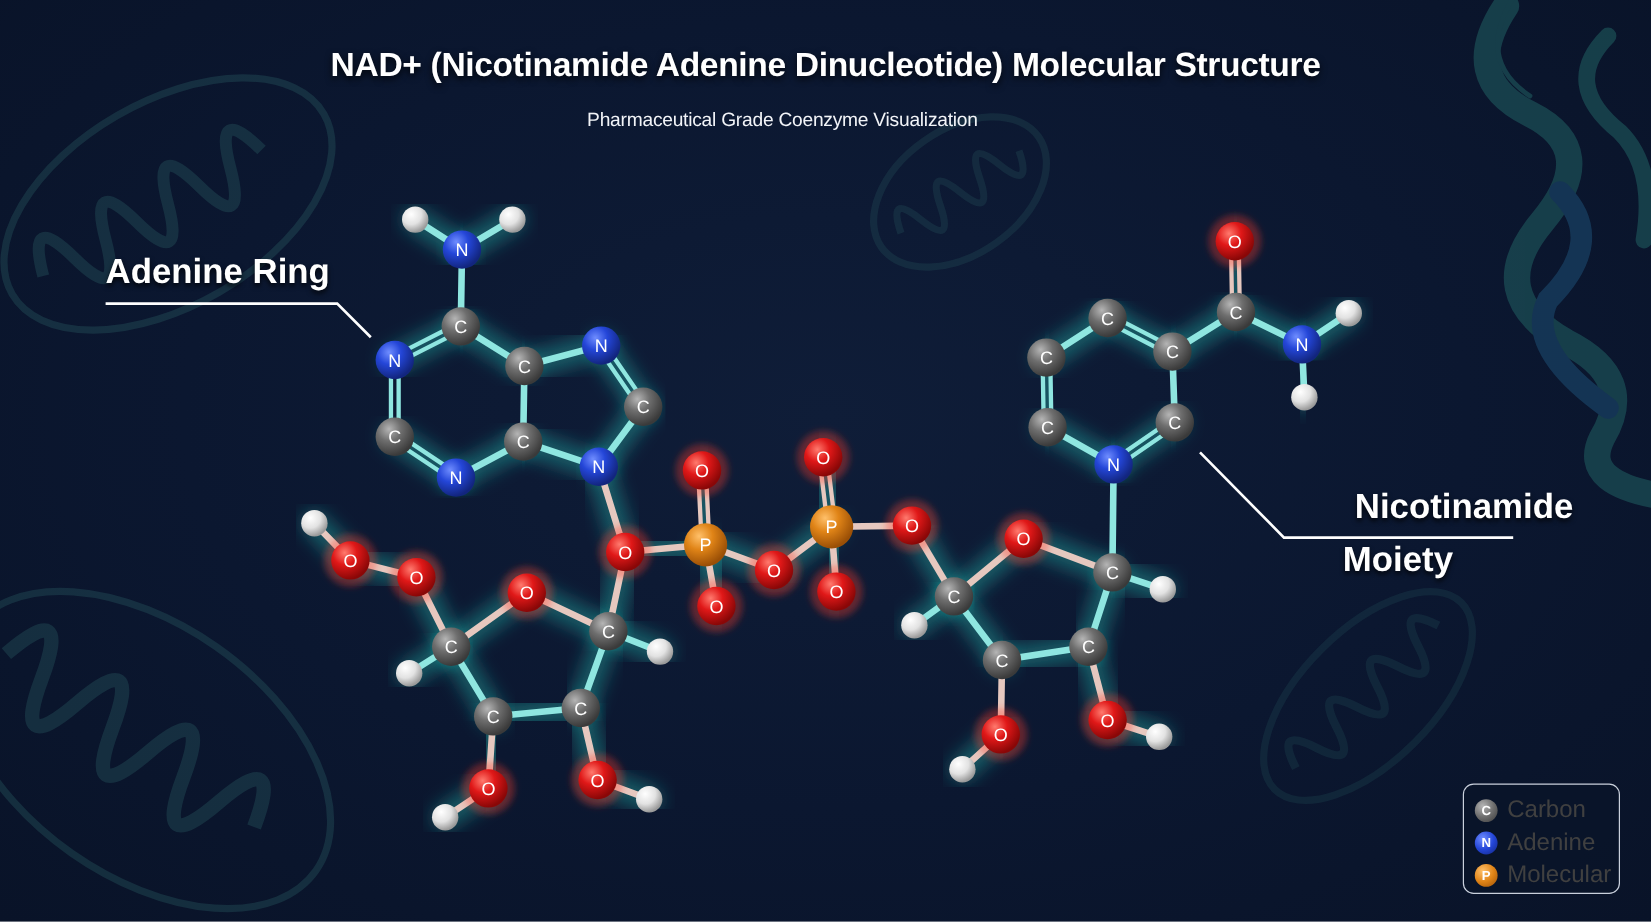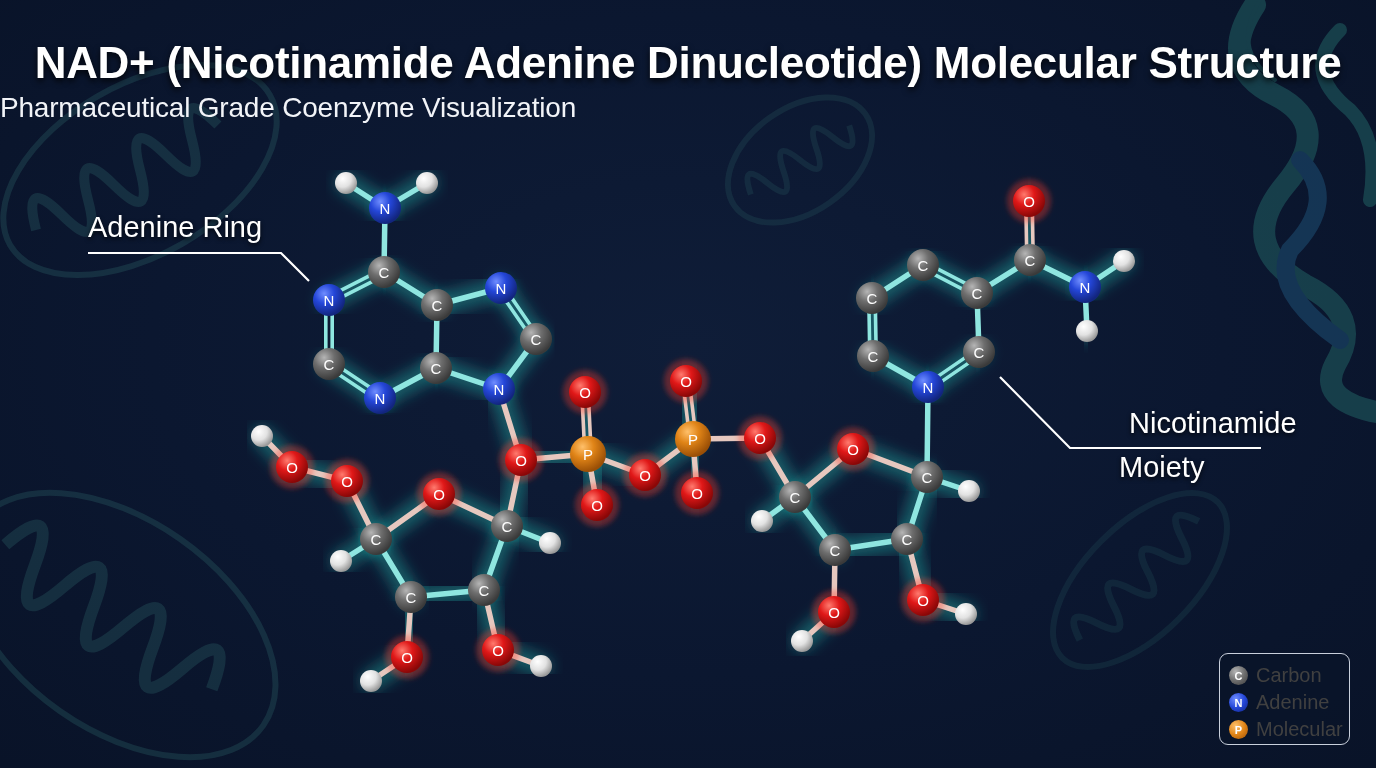--- a/index.html
+++ b/index.html
@@ -4,29 +4,29 @@
 <style>
   html, body { margin:0; padding:0; }
   body {
     width:1376px; height:768px; overflow:hidden; position:relative;
     background: radial-gradient(ellipse at 50% 45%, #0f1d38 0%, #0b1730 55%, #091328 100%);
     font-family: "Liberation Sans", sans-serif;
   }
   #scene { position:absolute; left:0; top:0; width:1376px; height:768px; }
   .title {
     position:absolute; left:0; top:38px; width:1376px; text-align:center;
-    color:#ffffff; font-weight:bold; font-size:44px; letter-spacing:-0.3px;
+    color:#ffffff; font-weight:bold; font-size:28px; letter-spacing:-0.3px;
     text-shadow: 0 3px 6px rgba(0,0,0,0.8);
   }
   .subtitle {
-    position:absolute; left:0; top:92px; width:1304px; 
-    color:#f2f4f8; font-size:28px; letter-spacing:-0.2px;
+    position:absolute; left:0; top:92px; width:1304px; text-align:center;
+    color:#f2f4f8; font-size:16px; letter-spacing:-0.2px;
   }
   .callout {
-    position:absolute; color:#ffffff; font-weight:normal; font-size:29px;
+    position:absolute; color:#ffffff; font-weight:bold; font-size:29px;
     text-shadow: 0 2px 4px rgba(0,0,0,0.8);
   }
   .legend {
     position:absolute; left:1219px; top:653px; width:131px; height:92px;
     border:1.5px solid #c9d0dc; border-radius:9px; box-sizing:border-box;
     background: rgba(10,20,40,0.55);
     padding:8px 0 0 9px;
   }
   .legend-row { display:flex; align-items:center; height:27px; }
   .legend-dot {

